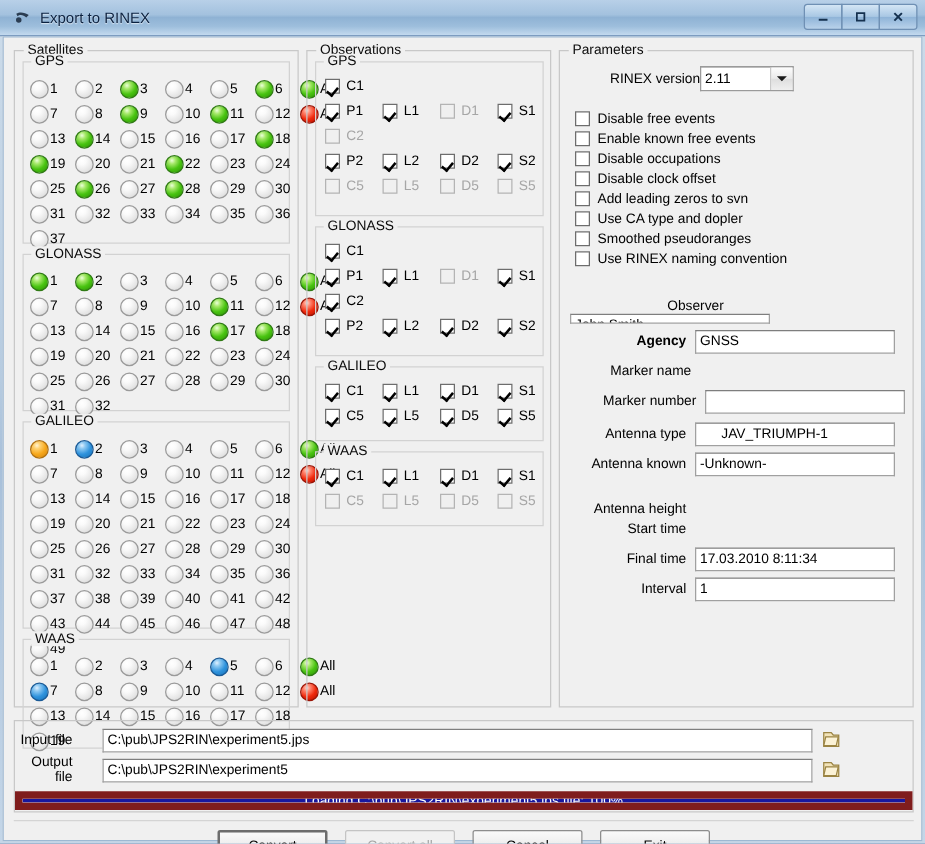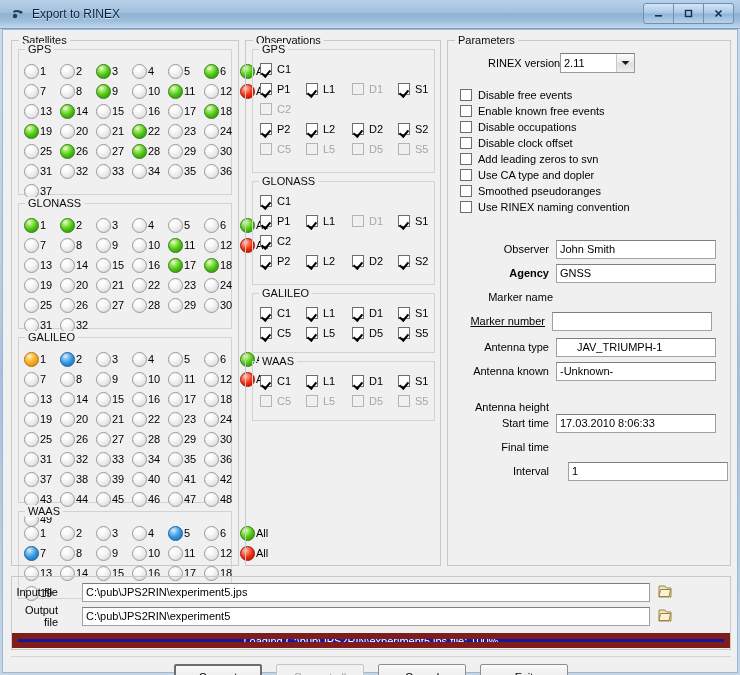--- a/index.html
+++ b/index.html
@@ -1109,54 +1109,54 @@
           <div class="paramchk" style="left: 12px; top: 140px;">
             <span class="cbox"></span>
             <span class="paramlbl">Smoothed pseudoranges</span>
           </div>
           <div class="paramchk" style="left: 12px; top: 156px;">
             <span class="cbox"></span>
             <span class="paramlbl">Use RINEX naming convention</span>
           </div>
         </div>
       <div id="param-fields">
-          <div class="fieldrow" style="left: 8px; top: 198px;">
+          <div class="fieldrow" style="left: 8px; top: 198px; flex-direction: column;">
             <span class="fieldlbl">Observer</span>
             <span class="tinput" style="width: 160px;">John Smith</span>
           </div>
           <div class="fieldrow" style="left: 8px; top: 222px;">
             <span class="fieldlbl bold">Agency</span>
             <span class="tinput" style="width: 160px;">GNSS</span>
           </div>
           <div class="fieldrow" style="left: 12px; top: 246px;">
             <span class="fieldlbl">Marker name</span>
           </div>
-          <div class="fieldrow" style="left: 4px; top: 270px; text-decoration: underline;">
+          <div class="fieldrow" style="left: 16px; top: 270px;">
             <span class="fieldlbl">Marker number</span>
             <span class="tinput" style="width: 160px;"></span>
           </div>
           <div class="fieldrow" style="left: 8px; top: 296px;">
             <span class="fieldlbl">Antenna type</span>
             <span class="tinput" style="width: 160px; padding-left: 20px;">JAV_TRIUMPH-1</span>
           </div>
           <div class="fieldrow" style="left: 8px; top: 320px;">
             <span class="fieldlbl">Antenna known</span>
             <span class="tinput" style="width: 160px;">-Unknown-</span>
           </div>
           <div class="fieldrow" style="left: 8px; top: 344px; margin-top: 12px;">
             <span class="fieldlbl">Antenna height</span>
           </div>
           <div class="fieldrow" style="left: 8px; top: 372px;">
             <span class="fieldlbl">Start time</span>
-            <span class="tinput" style="width: 160px;">17.03.2010 8:06:33</span>
           </div>
           <div class="fieldrow" style="left: 8px; top: 396px;">
             <span class="fieldlbl">Final time</span>
-          </div>
-          <div class="fieldrow" style="left: 8px; top: 420px; gap: 12px;">
+            <span class="tinput" style="width: 160px;">17.03.2010 8:11:34</span>
+          </div>
+          <div class="fieldrow" style="left: 8px; top: 420px;">
             <span class="fieldlbl">Interval</span>
             <span class="tinput" style="width: 160px;">1</span>
           </div>
         </div>
     </div>
 
     <div class="bottompanel">
       <div class="filerow" style="left:2px;top:5px;">
         <span class="filelbl">Input file</span>
         <span class="tinput" style="width:568px;">C:\pub\JPS2RIN\experiment5.jps</span>

